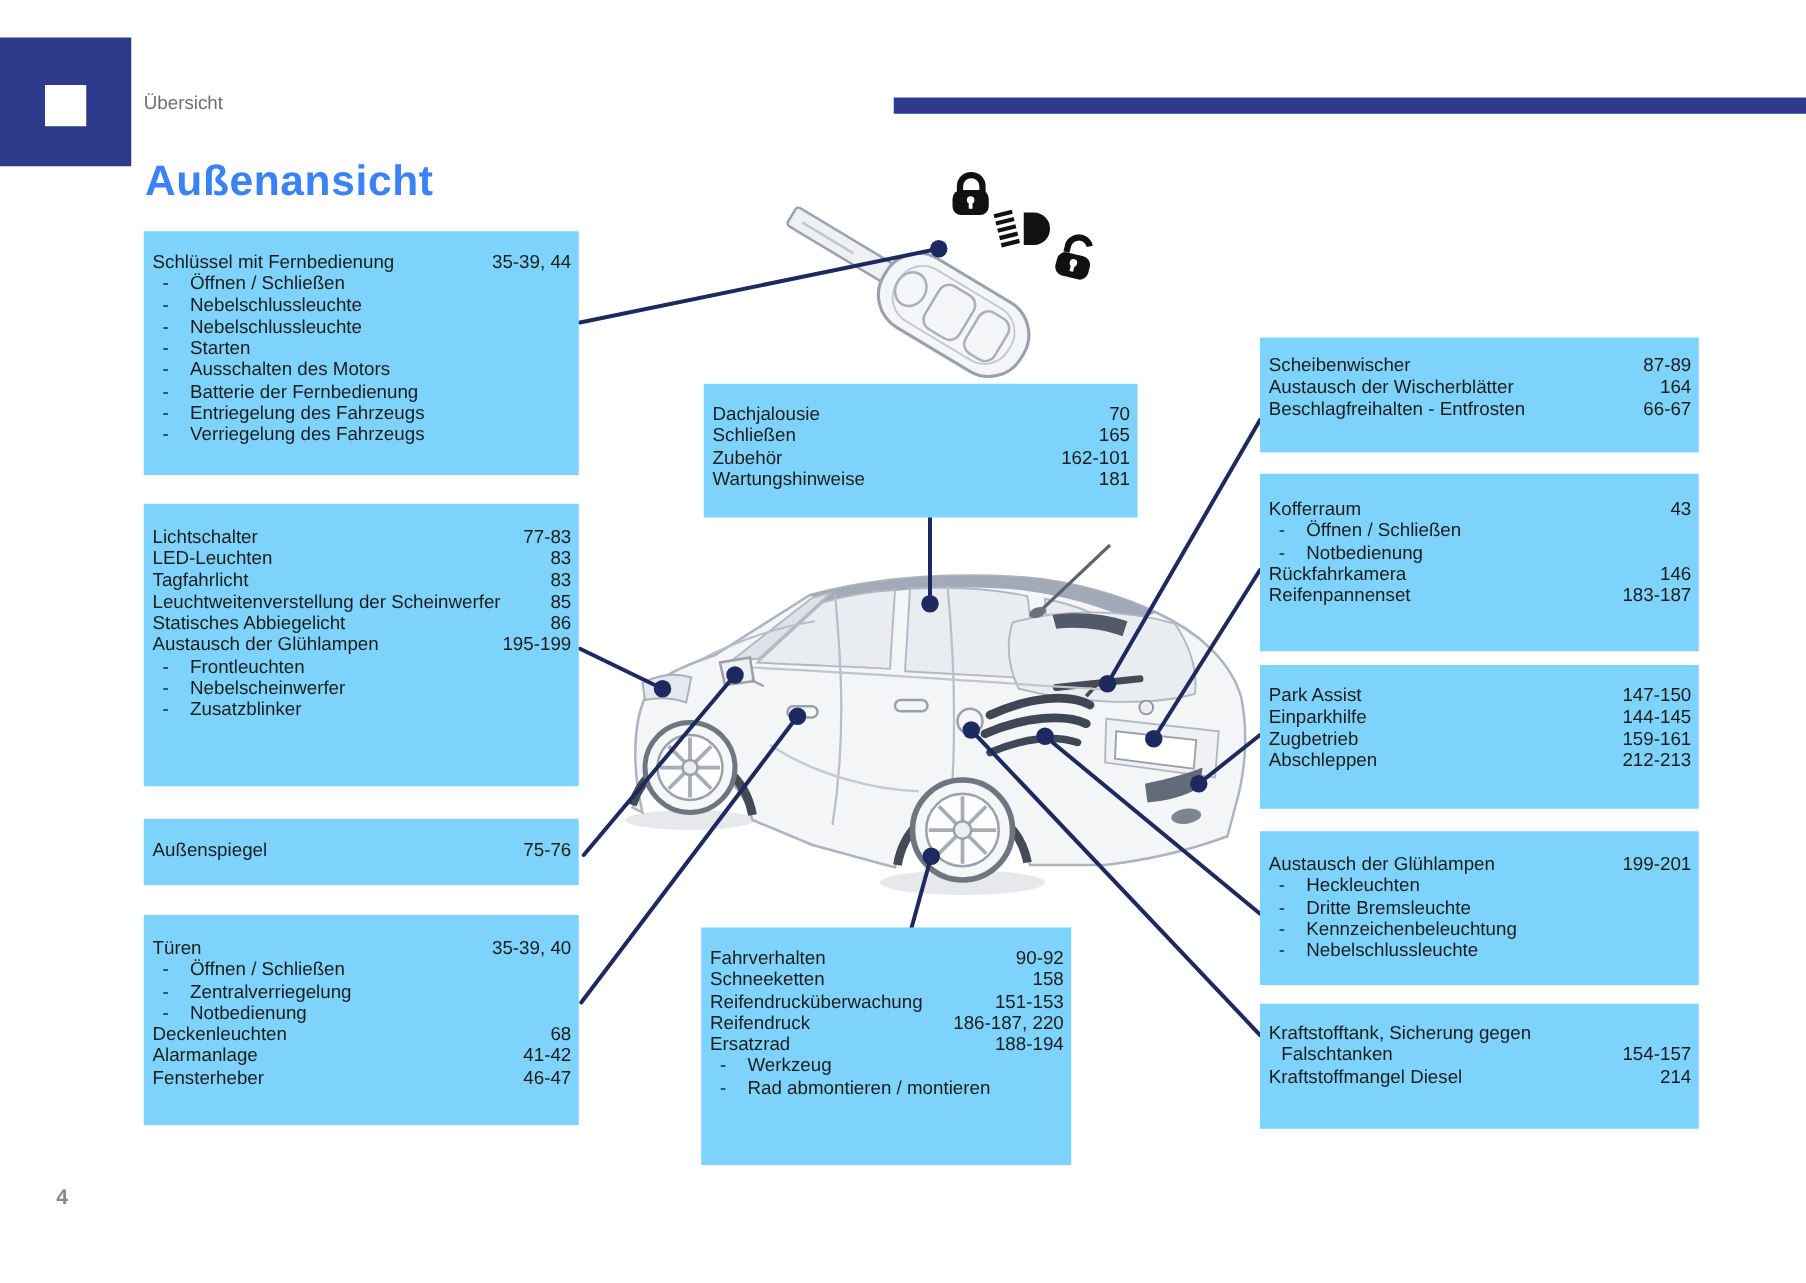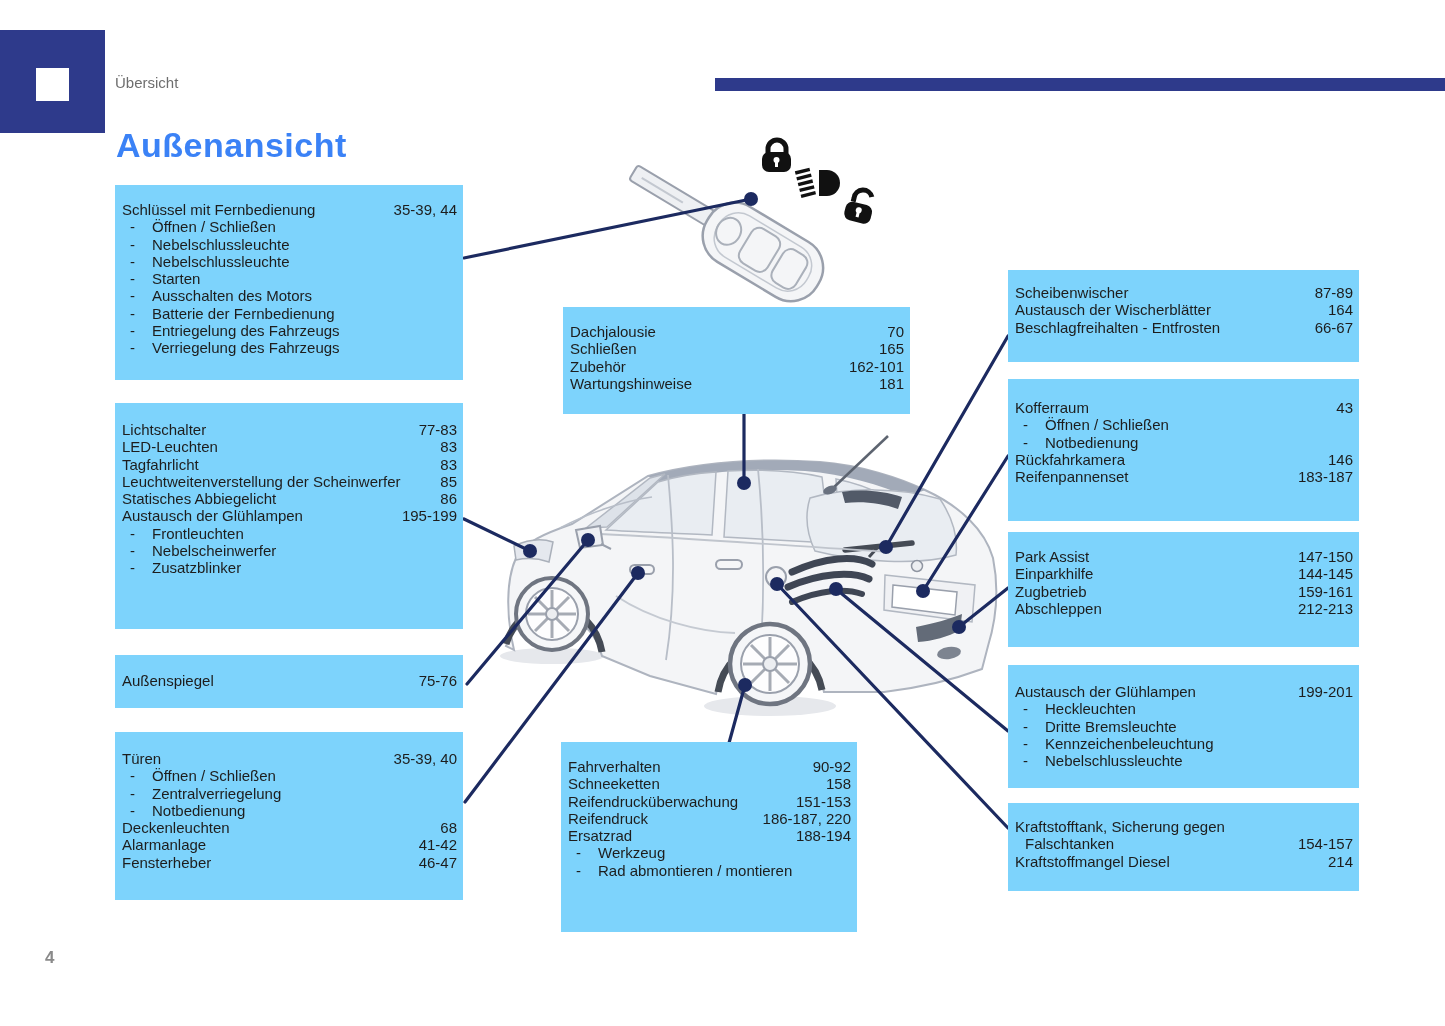--- a/index.html
+++ b/index.html
@@ -26,21 +26,21 @@
   #box-schluessel{left:115px;top:185px;width:348px;height:195px;}
   #box-lichtschalter{left:115px;top:403px;width:348px;height:226px;padding-top:18px;}
   #box-aussenspiegel{left:115px;top:655px;width:348px;height:53px;padding-top:17px;}
   #box-tueren{left:115px;top:732px;width:348px;height:168px;padding-top:18px;}
   #box-dach{left:563px;top:307px;width:347px;height:107px;}
   #box-fahrverhalten{left:561px;top:742px;width:296px;height:190px;padding-top:16px;}
   #box-scheibenwischer{left:1008px;top:270px;width:351px;height:92px;padding-top:14px;}
   #box-kofferraum{left:1008px;top:379px;width:351px;height:142px;padding-top:20px;}
   #box-parkassist{left:1008px;top:532px;width:351px;height:115px;}
   #box-gluehlampen{left:1008px;top:665px;width:351px;height:123px;padding-top:18px;}
-  #box-kraftstoff{left:1008px;top:803px;width:351px;height:88px;padding-top:15px;}
+  #box-kraftstoff{left:1008px;top:803px;width:351px;height:100px;padding-top:15px;}
 </style>
 </head>
 <body>
 
 <div class="abs" id="logo">
   <div class="inner"></div>
 </div>
 <div class="abs" id="header-label">Übersicht</div>
 <div class="abs" id="top-bar"></div>
 <div class="abs" id="page-title">Außenansicht</div>

